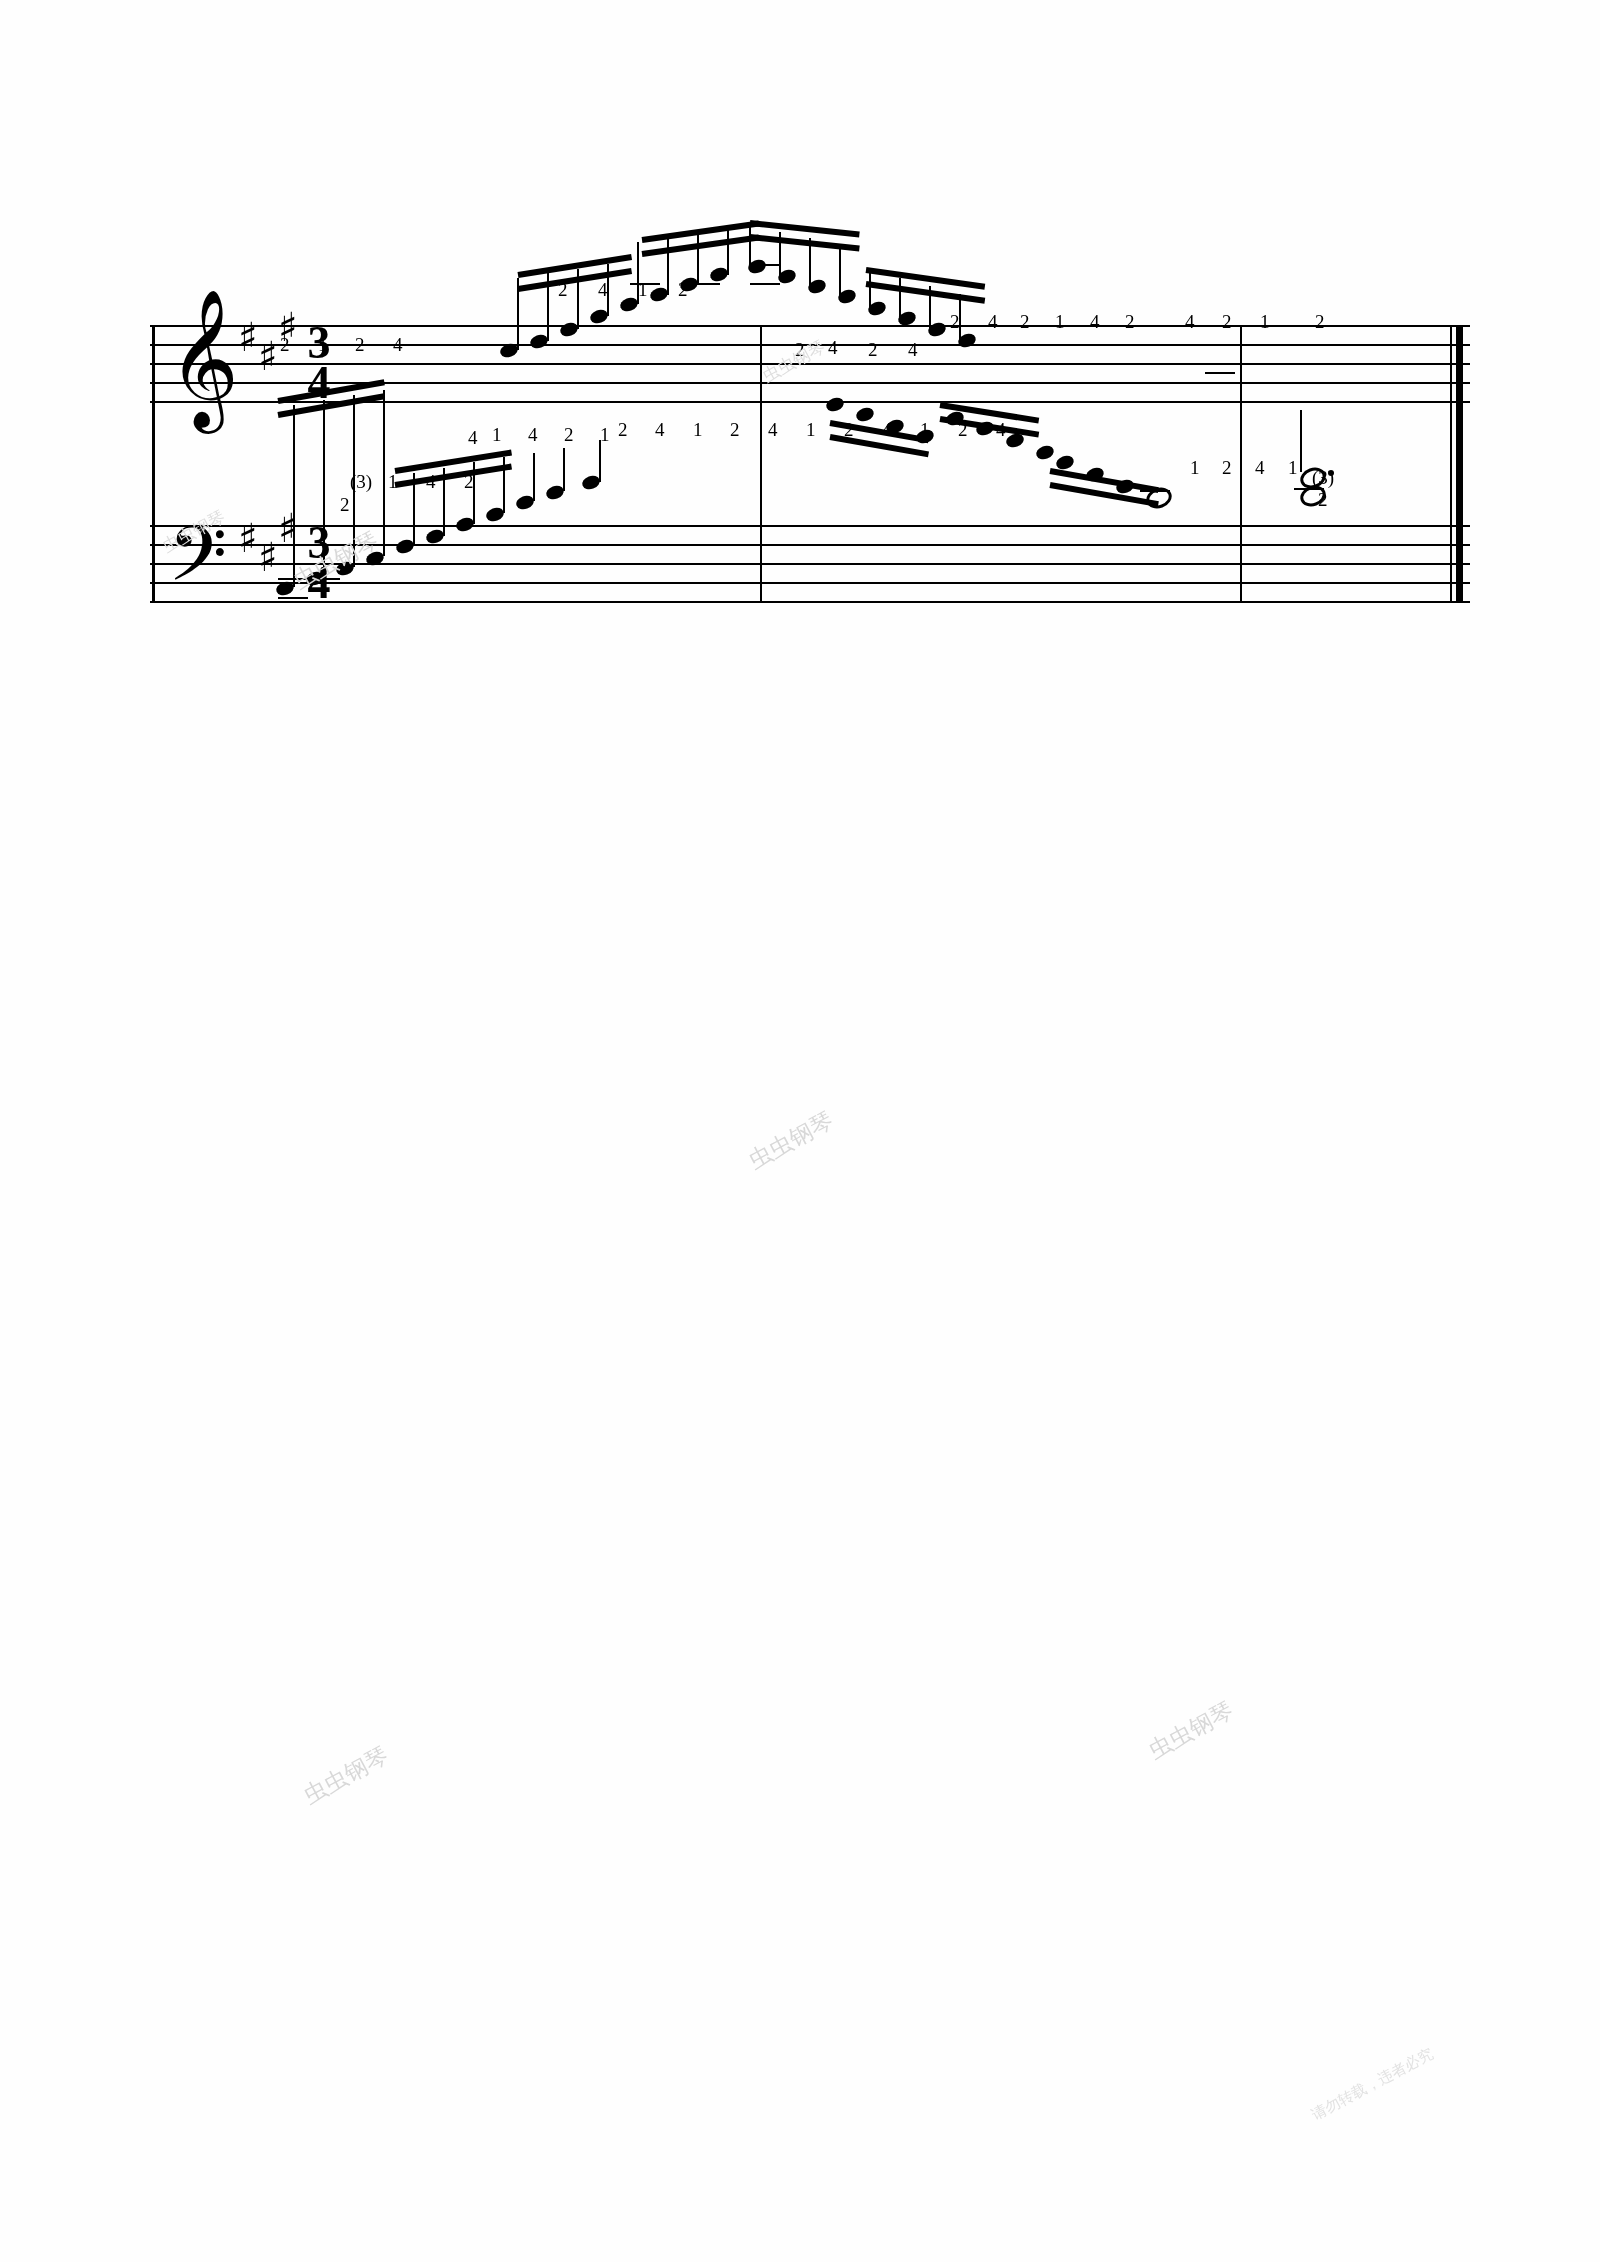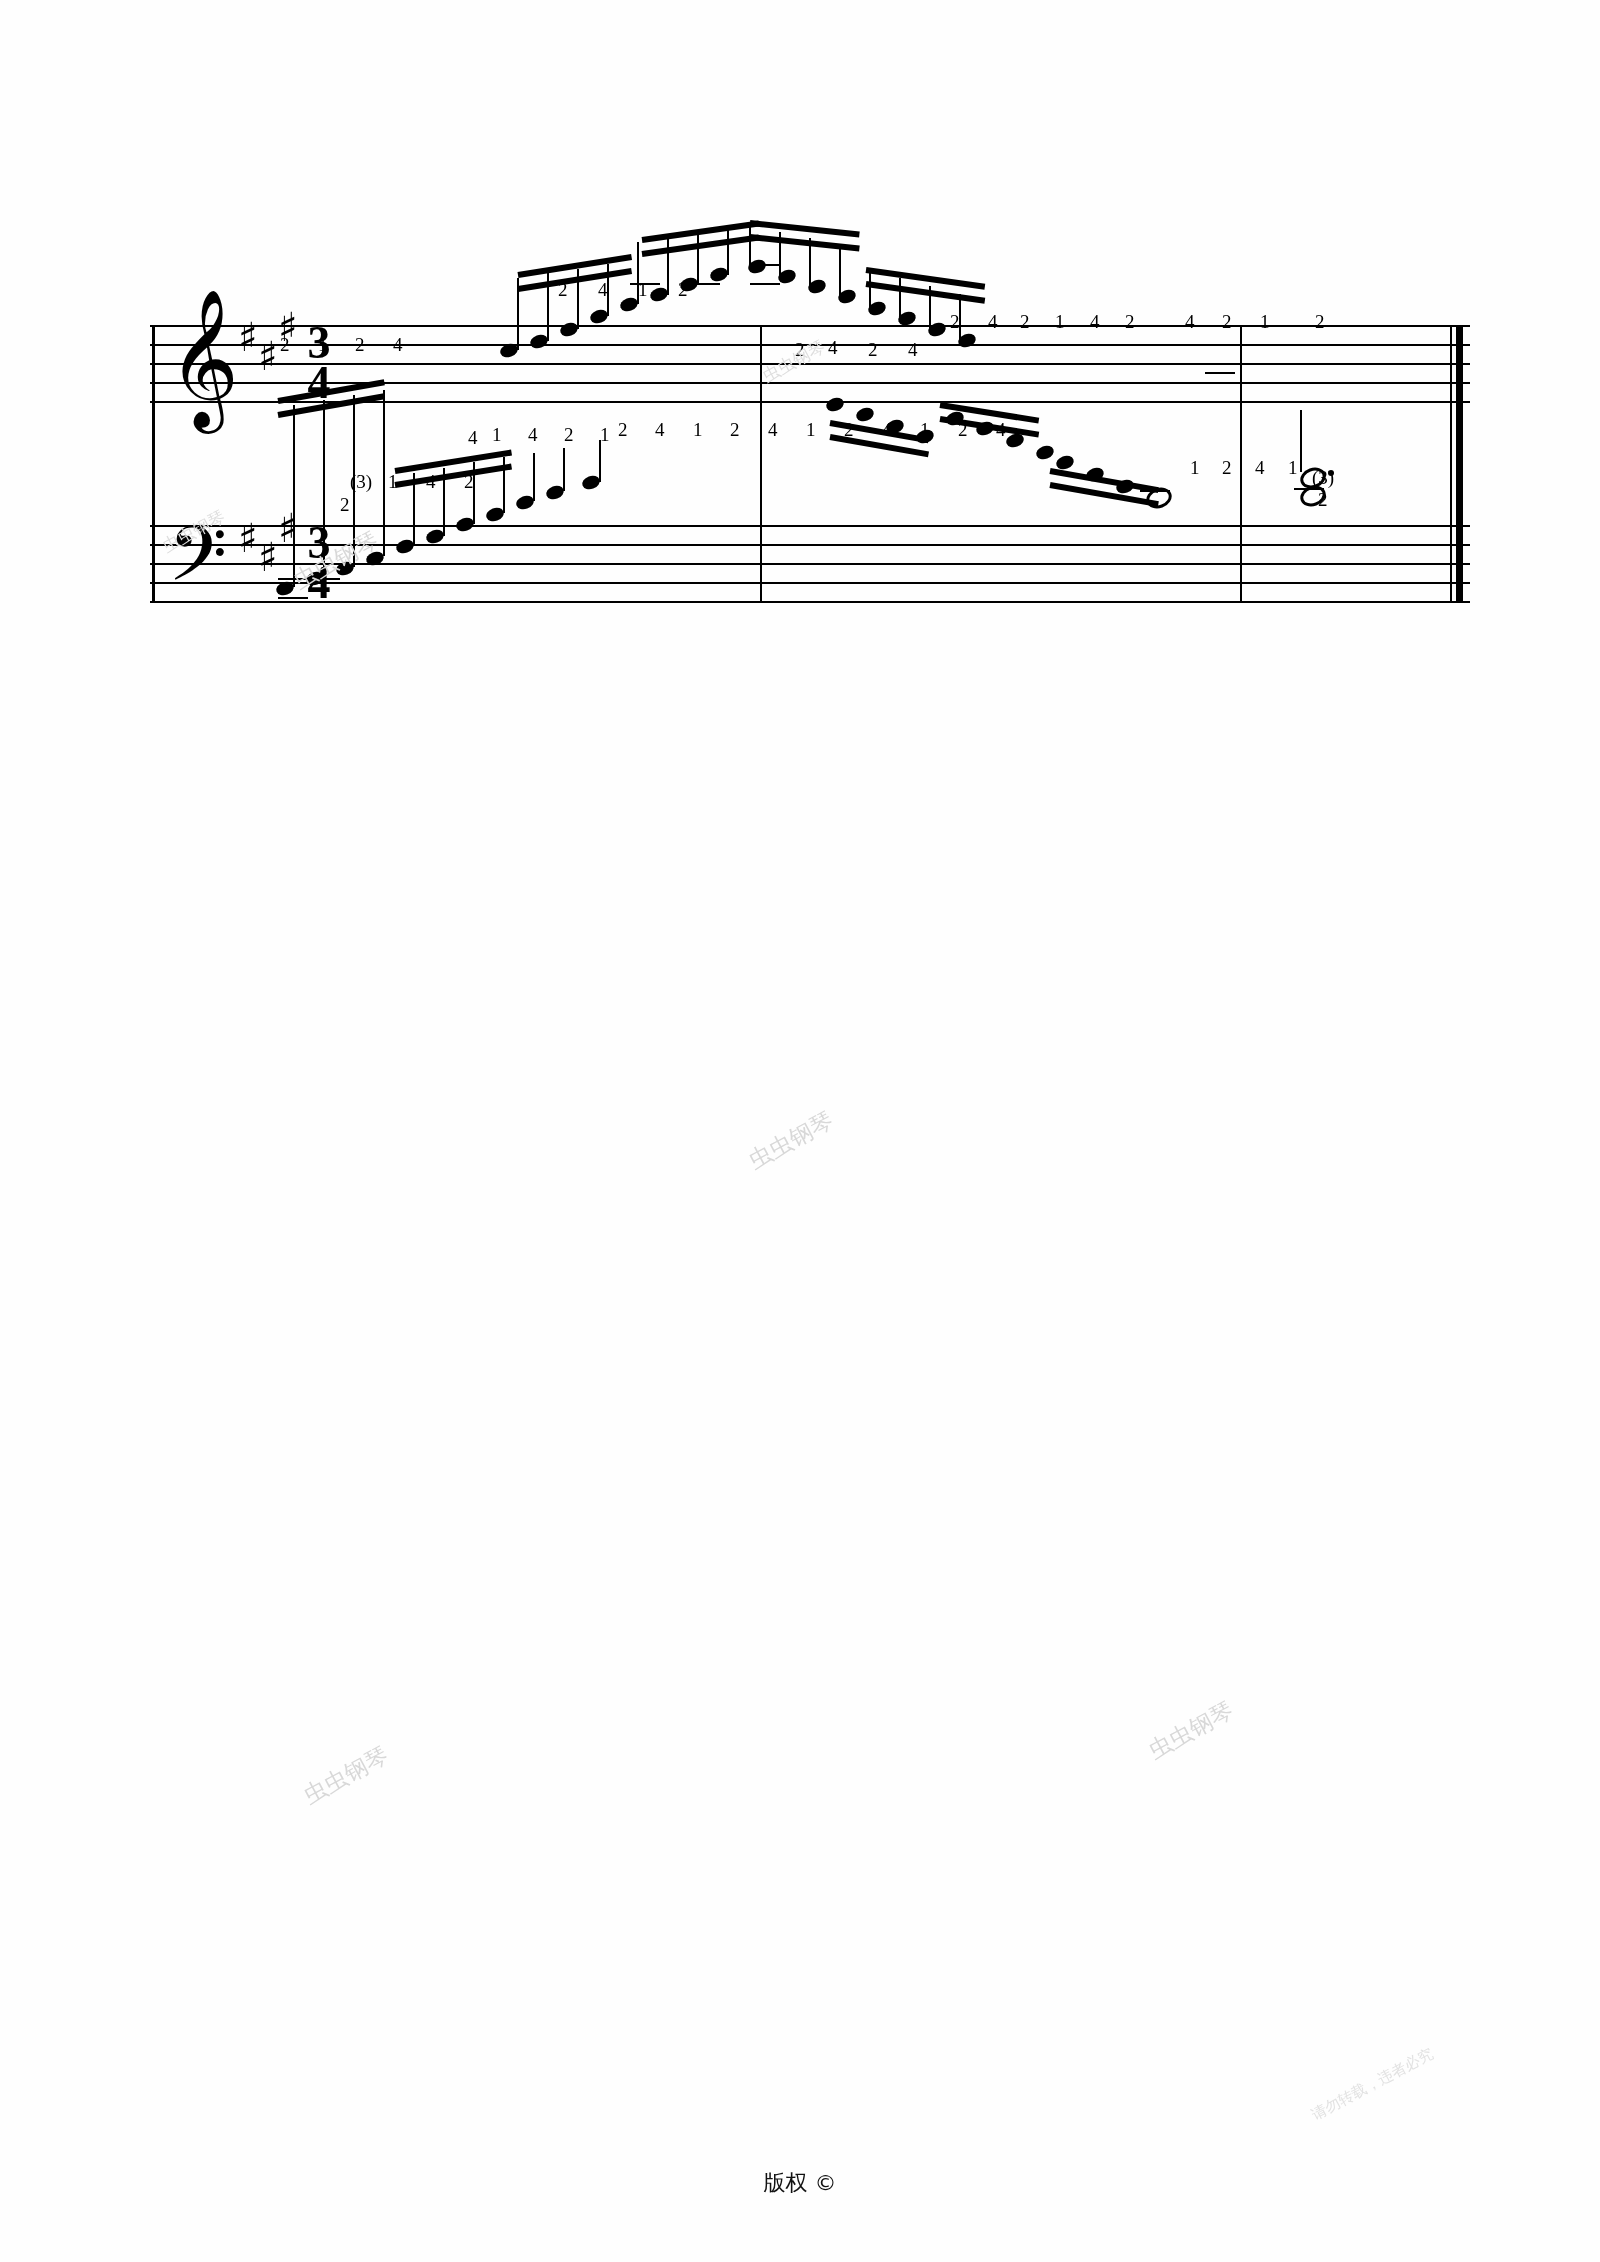--- a/index.html
+++ b/index.html
@@ -491,15 +491,14 @@
 
 
   <div class="watermark wm1">虫虫钢琴</div>
   <div class="watermark wm2">虫虫钢琴</div>
   <div class="watermark wm3">虫虫钢琴</div>
   <div class="watermark wm4">虫虫钢琴</div>
   <div class="watermark wm5">请勿转载，违者必究</div>
   <div class="watermark small wm6">虫虫钢琴</div>
   <div class="watermark small wm7">虫虫钢琴</div>
 
-  <div id="footer-text">版权 ©</div>
 
 </div>
 
 </body></html>

